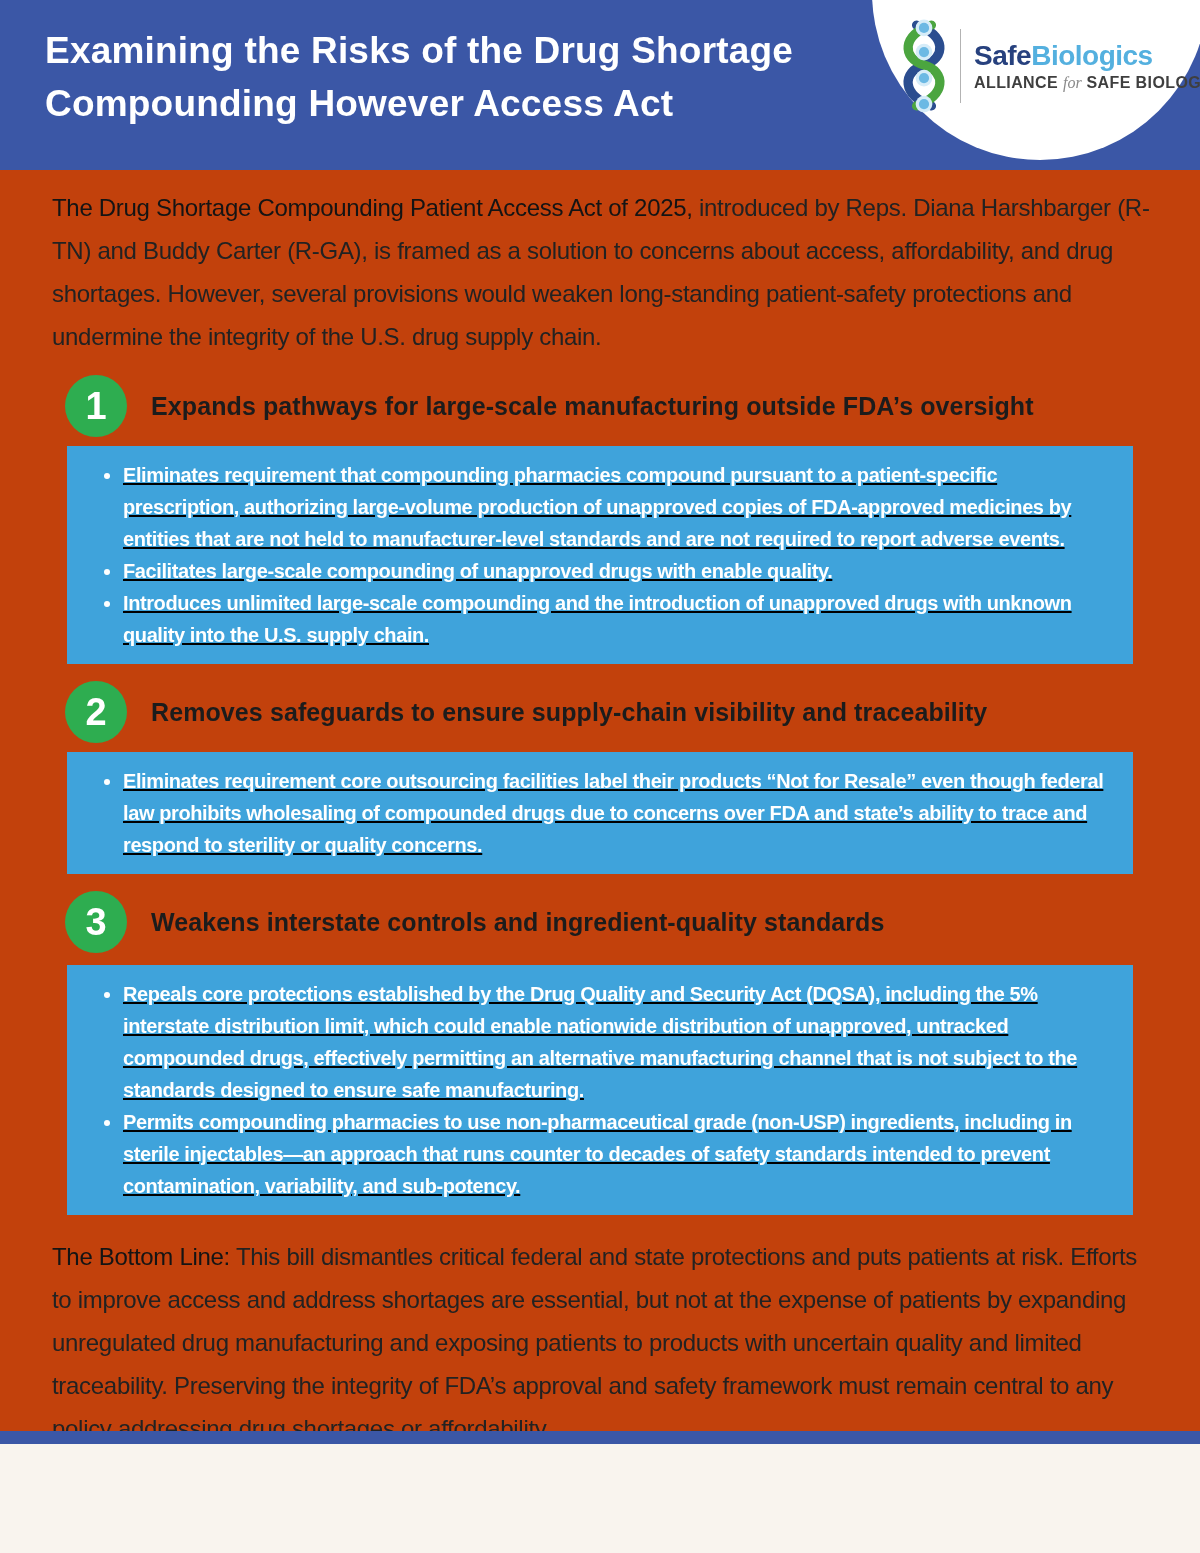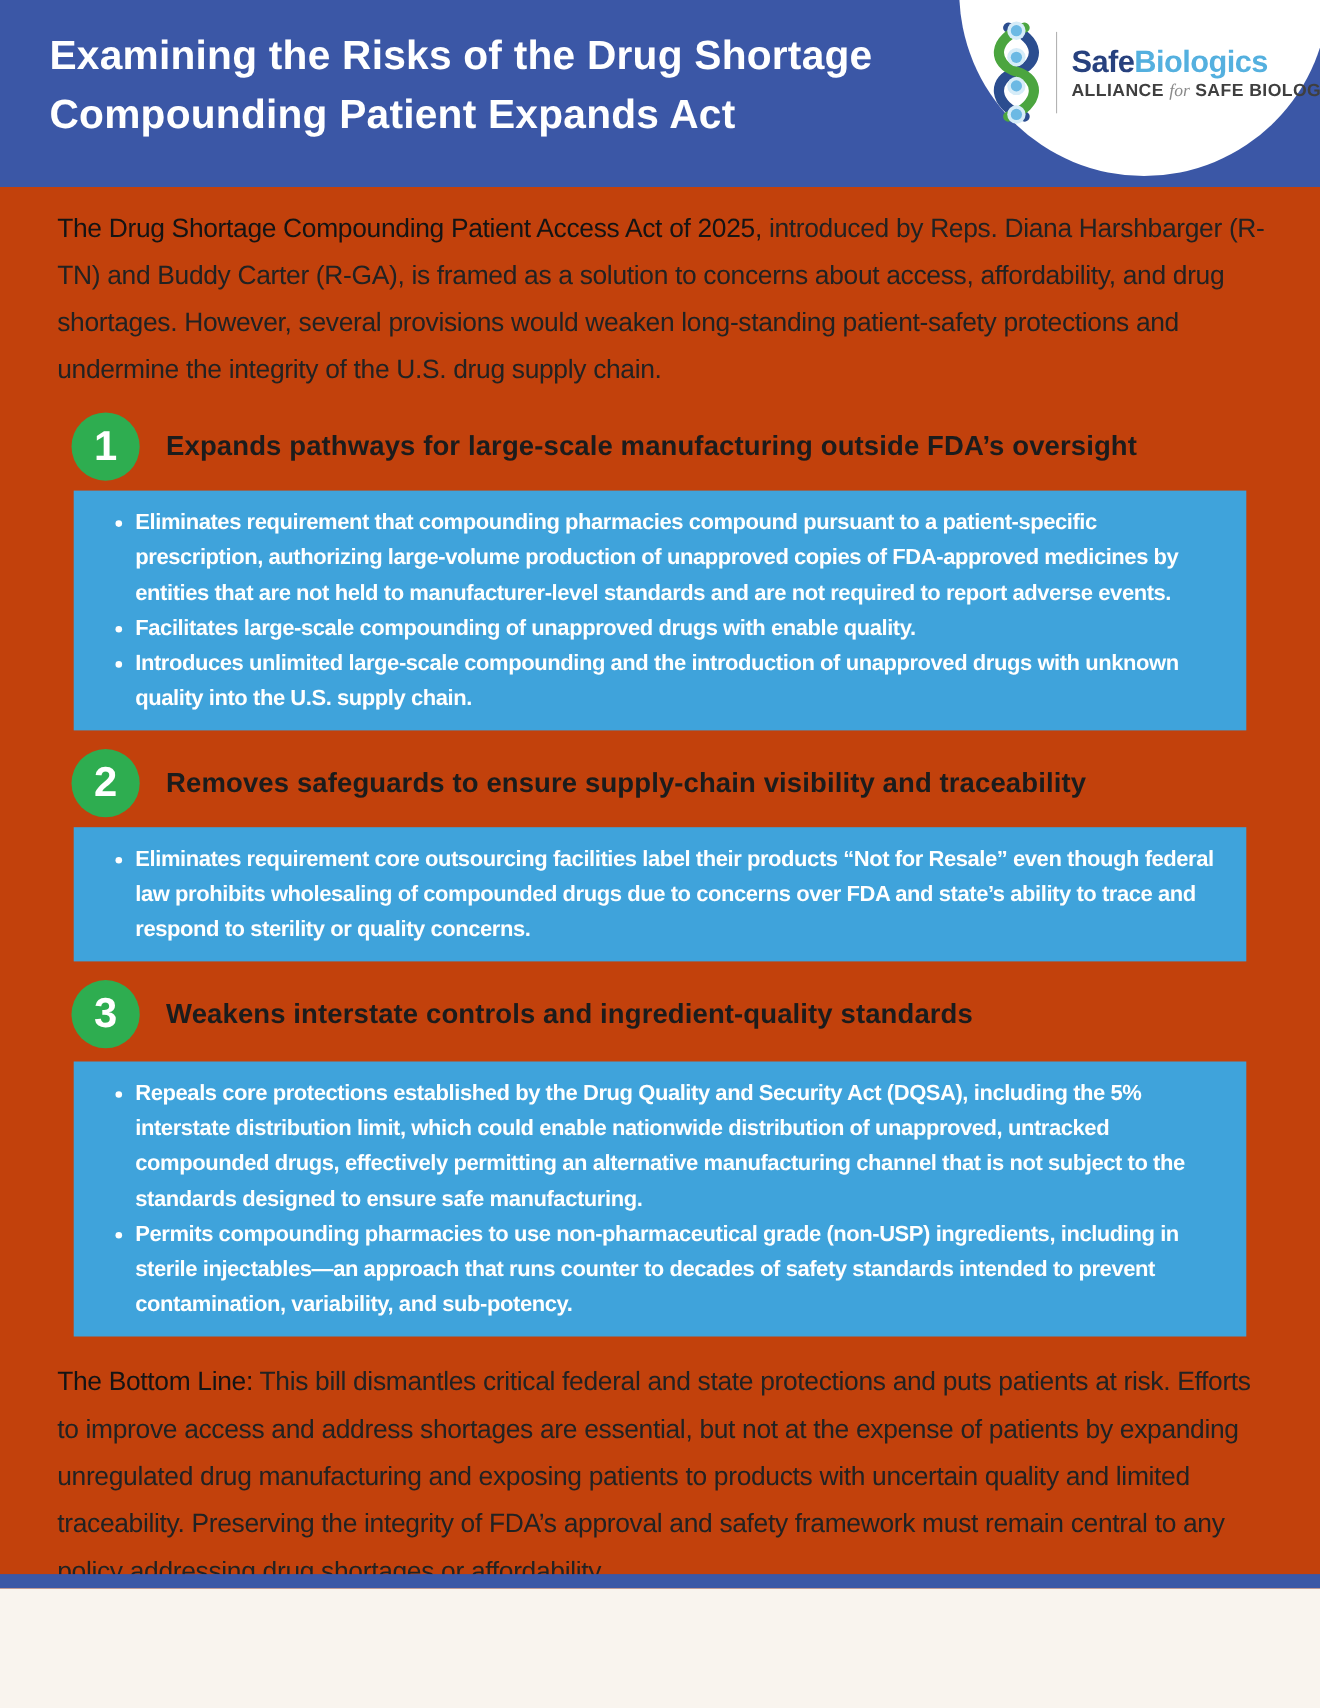--- a/index.html
+++ b/index.html
@@ -112,20 +112,21 @@
     color:#1c1c1c;
     letter-spacing:0.1px;
   }
   
   .info-box{
     margin:9px 67px 0 67px;
     width:1066px;
     box-sizing:border-box;
     background:#3fa3db;
     padding:13px 20px 13px 0;
+    text-decoration:underline;
   }
   .info-box ul{margin:0;padding-left:56px;}
   .info-box li{
     color:#ffffff;
     font-size:20px;
     font-weight:700;
     line-height:32px;
     letter-spacing:-0.4px;
   }
   .box-3{margin-top:12px;}
@@ -137,21 +138,21 @@
     background:#3b57a6;
   }
 </style>
 </head>
 <body>
 
 <div class="page">
 
   <div class="banner">
     <h1 class="page-title"><span>Examining the Risks of the Drug Shortage</span><br>
-      <span>Compounding Patient Expands Act</span>
+      <span>Compounding However Access Act</span>
     </h1>
 
     <div class="logo-blob"></div>
 
     <div class="logo">
       <svg class="logo-icon" viewBox="0 0 56 100" aria-hidden="true">
         <path d="M20 6 C52 16, 52 42, 28 49 C4 56, 4 82, 36 93" fill="none" stroke="#2b4d8f" stroke-width="10" stroke-linecap="round"></path>
         <path d="M36 6 C4 16, 4 42, 28 49 C52 56, 52 82, 20 93" fill="none" stroke="#4ba53f" stroke-width="10" stroke-linecap="round"></path>
         <g>
           <circle cx="28" cy="9" r="9" fill="#d6ecf8"></circle>

